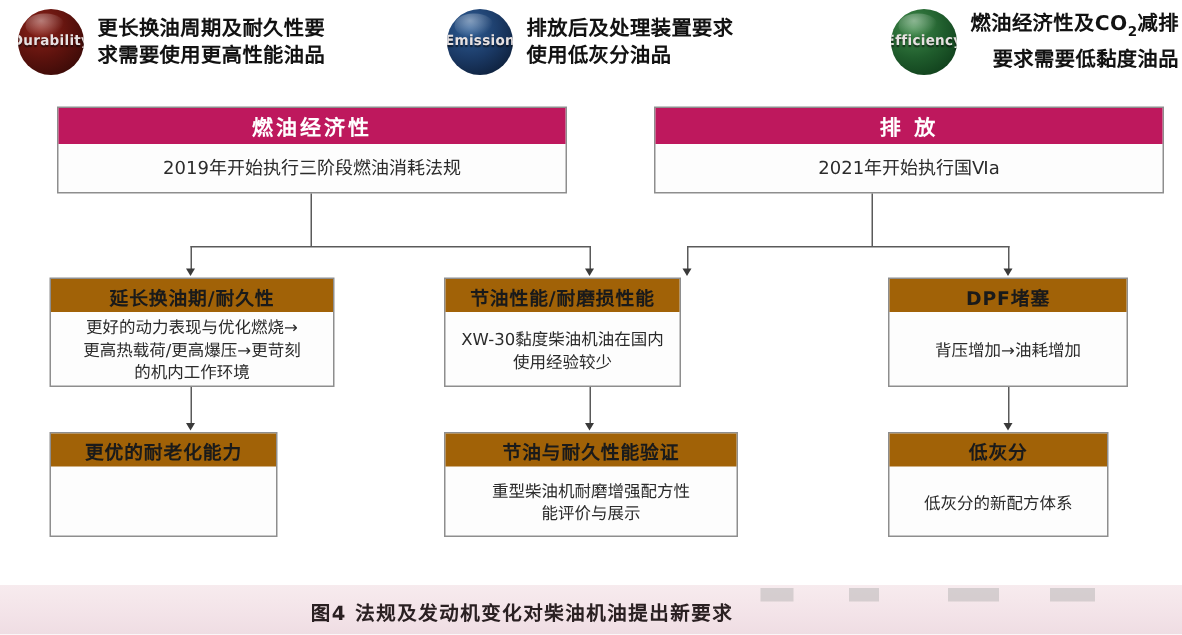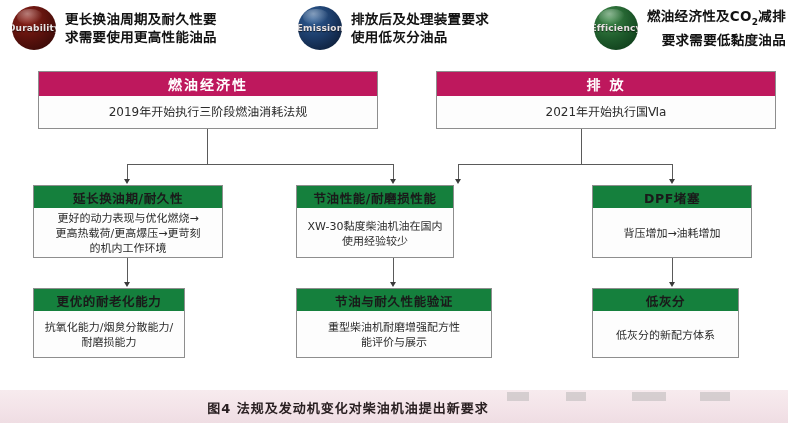--- a/index.html
+++ b/index.html
@@ -47,21 +47,21 @@
   .legend-text .sub{font-size:9px;vertical-align:sub;}
 
   
   .box{position:absolute;background:#fdfdfd;border:1px solid #8e8e8e;box-sizing:border-box;}
   .box-head{
     box-sizing:border-box;width:100%;
     display:flex;align-items:center;justify-content:center;
     font-weight:bold;color:#ffffff;letter-spacing:1px;
   }
   .head-top{background:#be185d;height:24px;font-size:14px;letter-spacing:2px;}
-  .head-sub{background:#15803d;height:22px;font-size:12.5px;color:#1a1a1a;letter-spacing:.6px;text-align:right;}
+  .head-sub{background:#a16207;height:22px;font-size:12.5px;color:#1a1a1a;letter-spacing:.6px;text-align:right;}
   .box-body{
     box-sizing:border-box;
     display:flex;align-items:center;justify-content:center;
     text-align:center;color:#2b2b2b;
     padding:4px 7px;white-space:pre-line;
   }
   .body-top{height:28px;font-size:12px;}
   .body-sub{font-size:11px;line-height:15px;}
 
   
@@ -147,22 +147,20 @@
 使用经验较少</div>
   </div>
 
   <div class="box" style="left:592px;top:185px;width:160px;height:73px;">
     <div class="box-head head-sub">DPF堵塞</div>
     <div class="box-body body-sub" style="height:51px;">背压增加→油耗增加</div>
   </div>
 
   <div class="box" style="left:33px;top:288px;width:152px;height:70px;">
     <div class="box-head head-sub">更优的耐老化能力</div>
-    <div class="box-body body-sub" style="height:48px;">抗氧化能力/烟炱分散能力/
-耐磨损能力</div>
   </div>
 
   <div class="box" style="left:296px;top:288px;width:196px;height:70px;">
     <div class="box-head head-sub">节油与耐久性能验证</div>
     <div class="box-body body-sub" style="height:48px;">重型柴油机耐磨增强配方性
 能评价与展示</div>
   </div>
 
   <div class="box" style="left:592px;top:288px;width:147px;height:70px;">
     <div class="box-head head-sub">低灰分</div>

